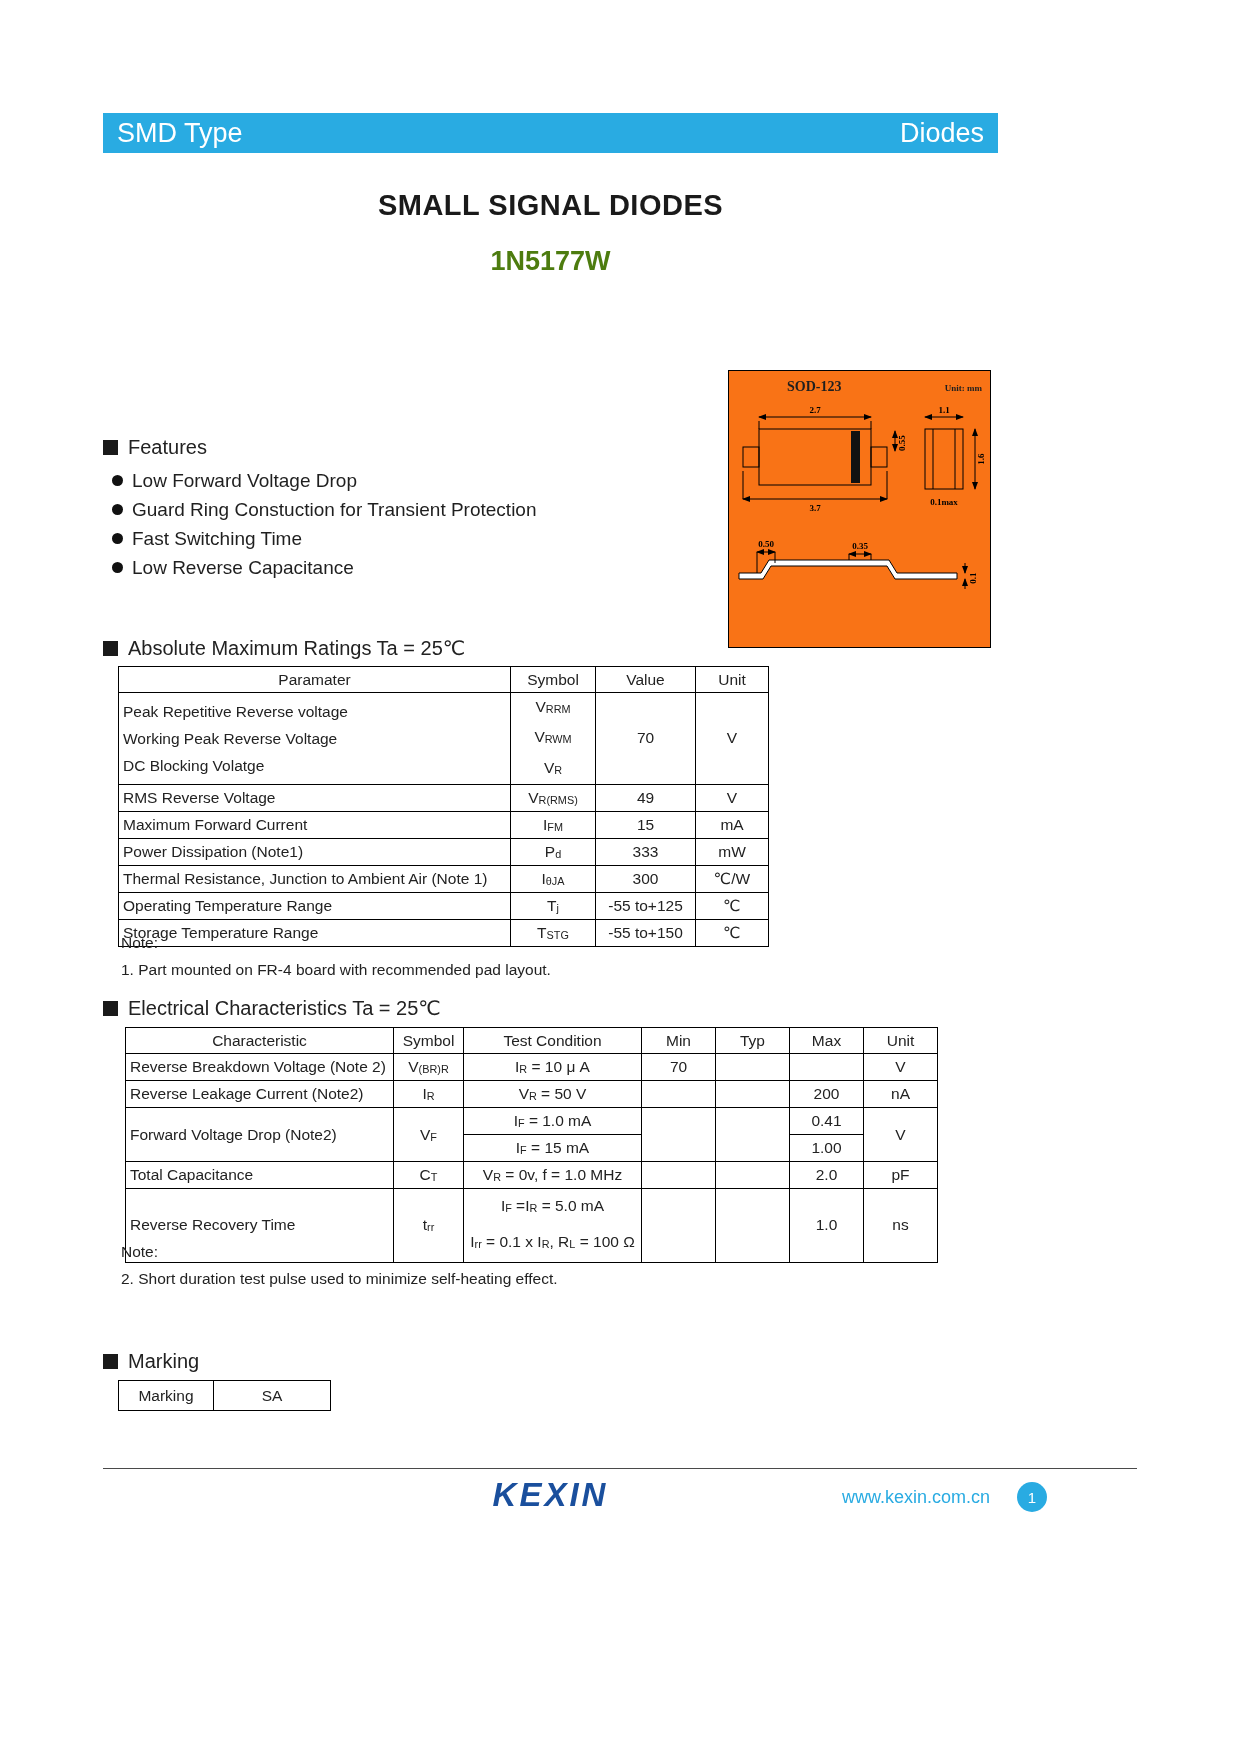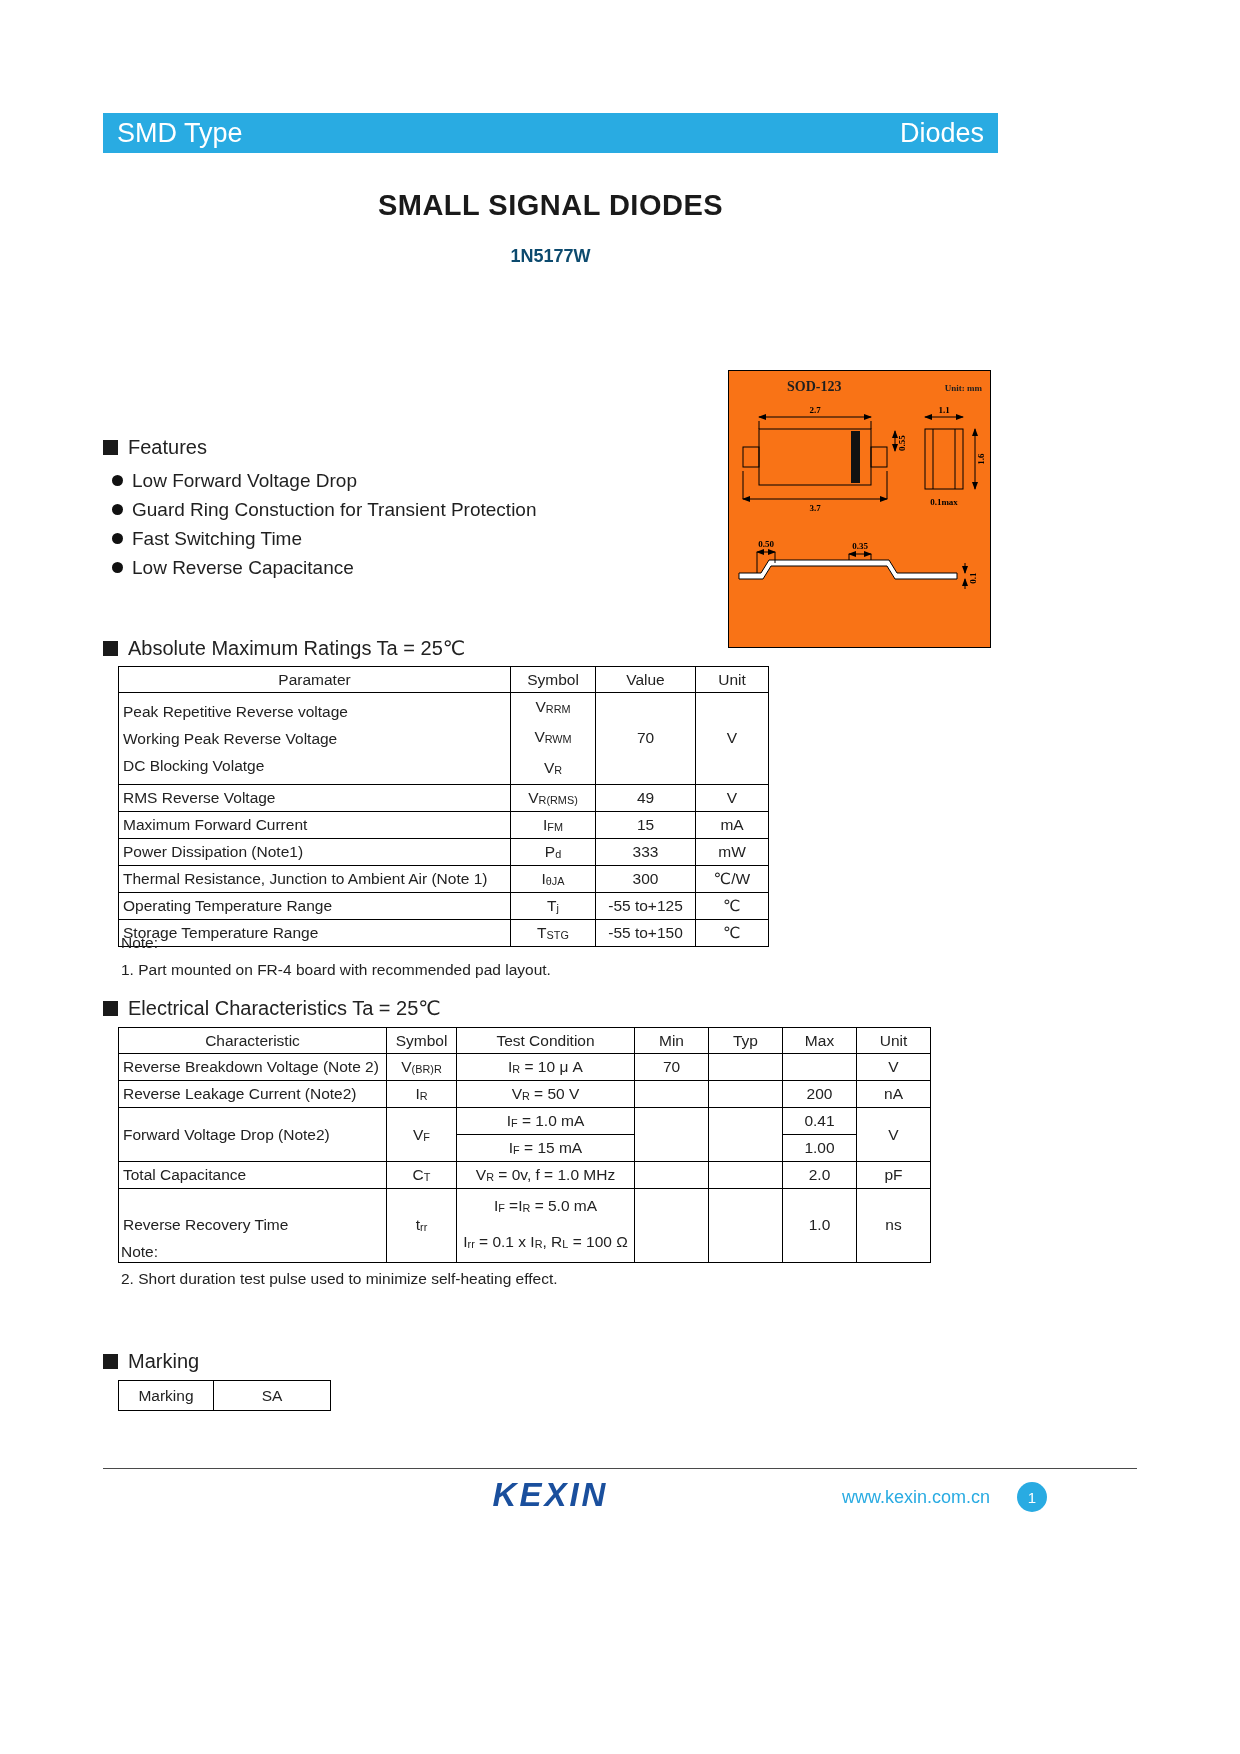--- a/index.html
+++ b/index.html
@@ -7,21 +7,21 @@
   body { font-family:"Liberation Sans","DejaVu Sans",sans-serif; color:#1f1f1f; }
   .page { position:relative; width:1240px; height:1754px; background:#fff; overflow:hidden; }
 
   .topbar { position:absolute; left:103px; top:113px; width:895px; height:40px;
             background:var(--accent,#29abe2); color:#fff; display:flex; align-items:center;
             justify-content:space-between; padding:0 14px; font-size:27px; }
 
   .doc-title { position:absolute; left:103px; top:189px; width:895px; text-align:center;
                font-size:29px; font-weight:bold; letter-spacing:.5px; color:#1a1a1a; }
   .part-number { position:absolute; left:103px; top:246px; width:895px; text-align:center;
-                 font-size:18px; font-weight:bold; color:#0c4a6e; }
+                 font-size:27px; font-weight:bold; color:#4d7c0f; }
 
   .pkg-box { position:absolute; left:728px; top:370px; width:263px; height:278px;
              border:1.5px solid #000; background:#f97316; }
   .pkg-head { display:flex; justify-content:space-between; align-items:baseline;
               padding:8px 8px 0 58px; font-family:"Liberation Serif","DejaVu Serif",serif; }
   .pkg-name { font-weight:bold; font-size:14px; }
   .pkg-unit { font-size:9px; font-weight:bold; }
   .pkg-svg text { font-family:"Liberation Serif","DejaVu Serif",serif; font-weight:bold;
                   font-size:9px; fill:#000; }
 
@@ -36,21 +36,21 @@
   table { border-collapse:collapse; table-layout:fixed; font-size:15.5px; color:#222;
           background:#fff; }
   td { border:1px solid #000; padding:0 4px; height:27px; text-align:center; vertical-align:middle; }
   td.left { text-align:left; }
   tr.hdr td { height:26px;margin-top:32px; }
   .group-cell div { line-height:27px; white-space:nowrap; }
   .cond2 div { line-height:33px; }
   tr.tall td { height:57px; }
 
   .amr-table { position:absolute; left:118px; top:666px; width:650px; }
-  .ec-table  { position:absolute; left:118px; top:1027px; width:812px;border-radius:9px; }
+  .ec-table  { position:absolute; left:125px; top:1027px; width:812px;border-radius:9px; }
   .mark-table{ position:absolute; left:118px; top:1380px; width:212px; }
   .mark-table td { height:30px; }
 
   .note { position:absolute; left:121px; font-size:15.5px; color:#222; }
 
   .sb { font-size:0.7em; vertical-align:-0.12em; }
 
   .footer-line { position:absolute; left:103px; top:1468px; width:1034px;
                  border-top:1.5px solid #4a4a4a; }
   .logo { position:absolute; left:103px; top:1476px; width:895px; text-align:center;

